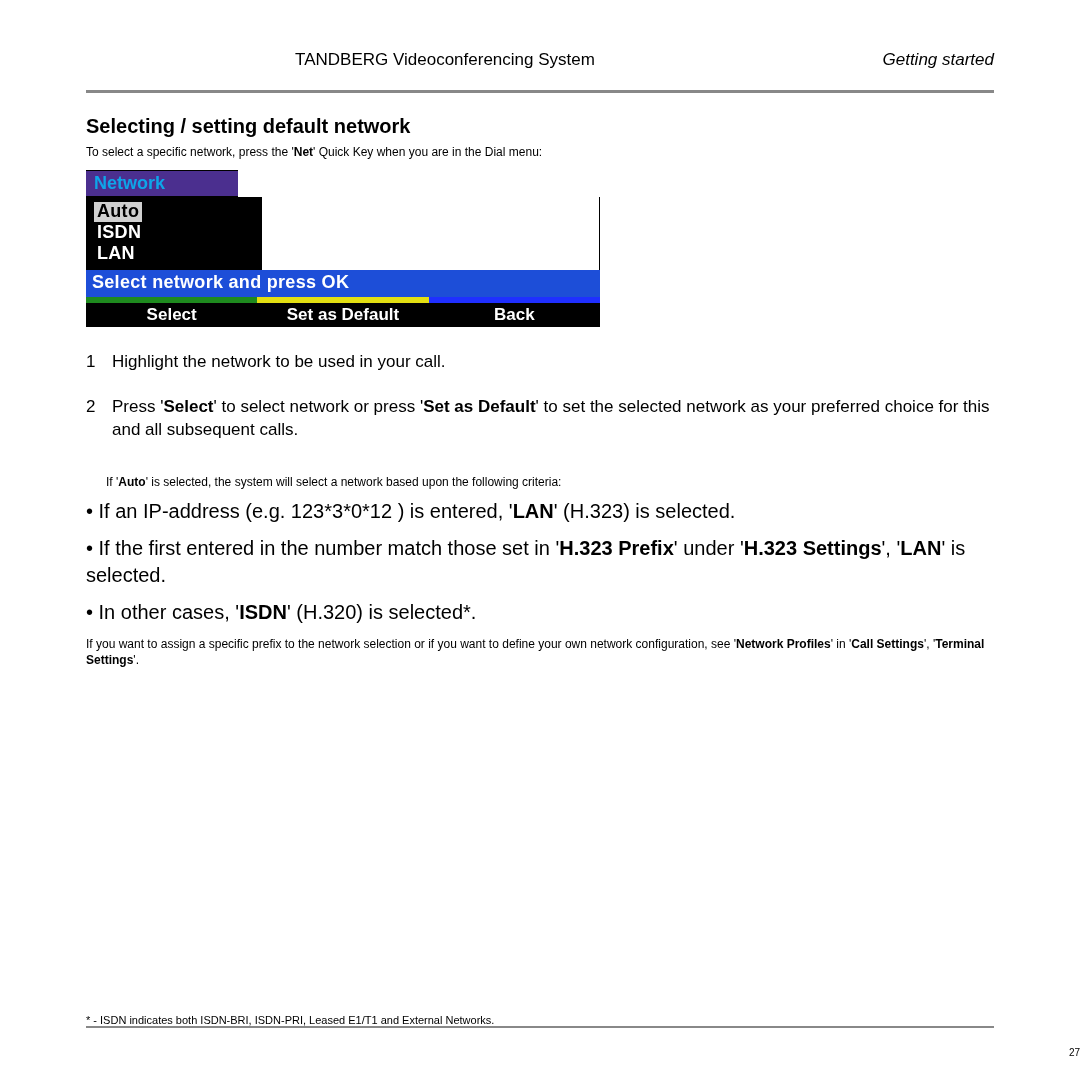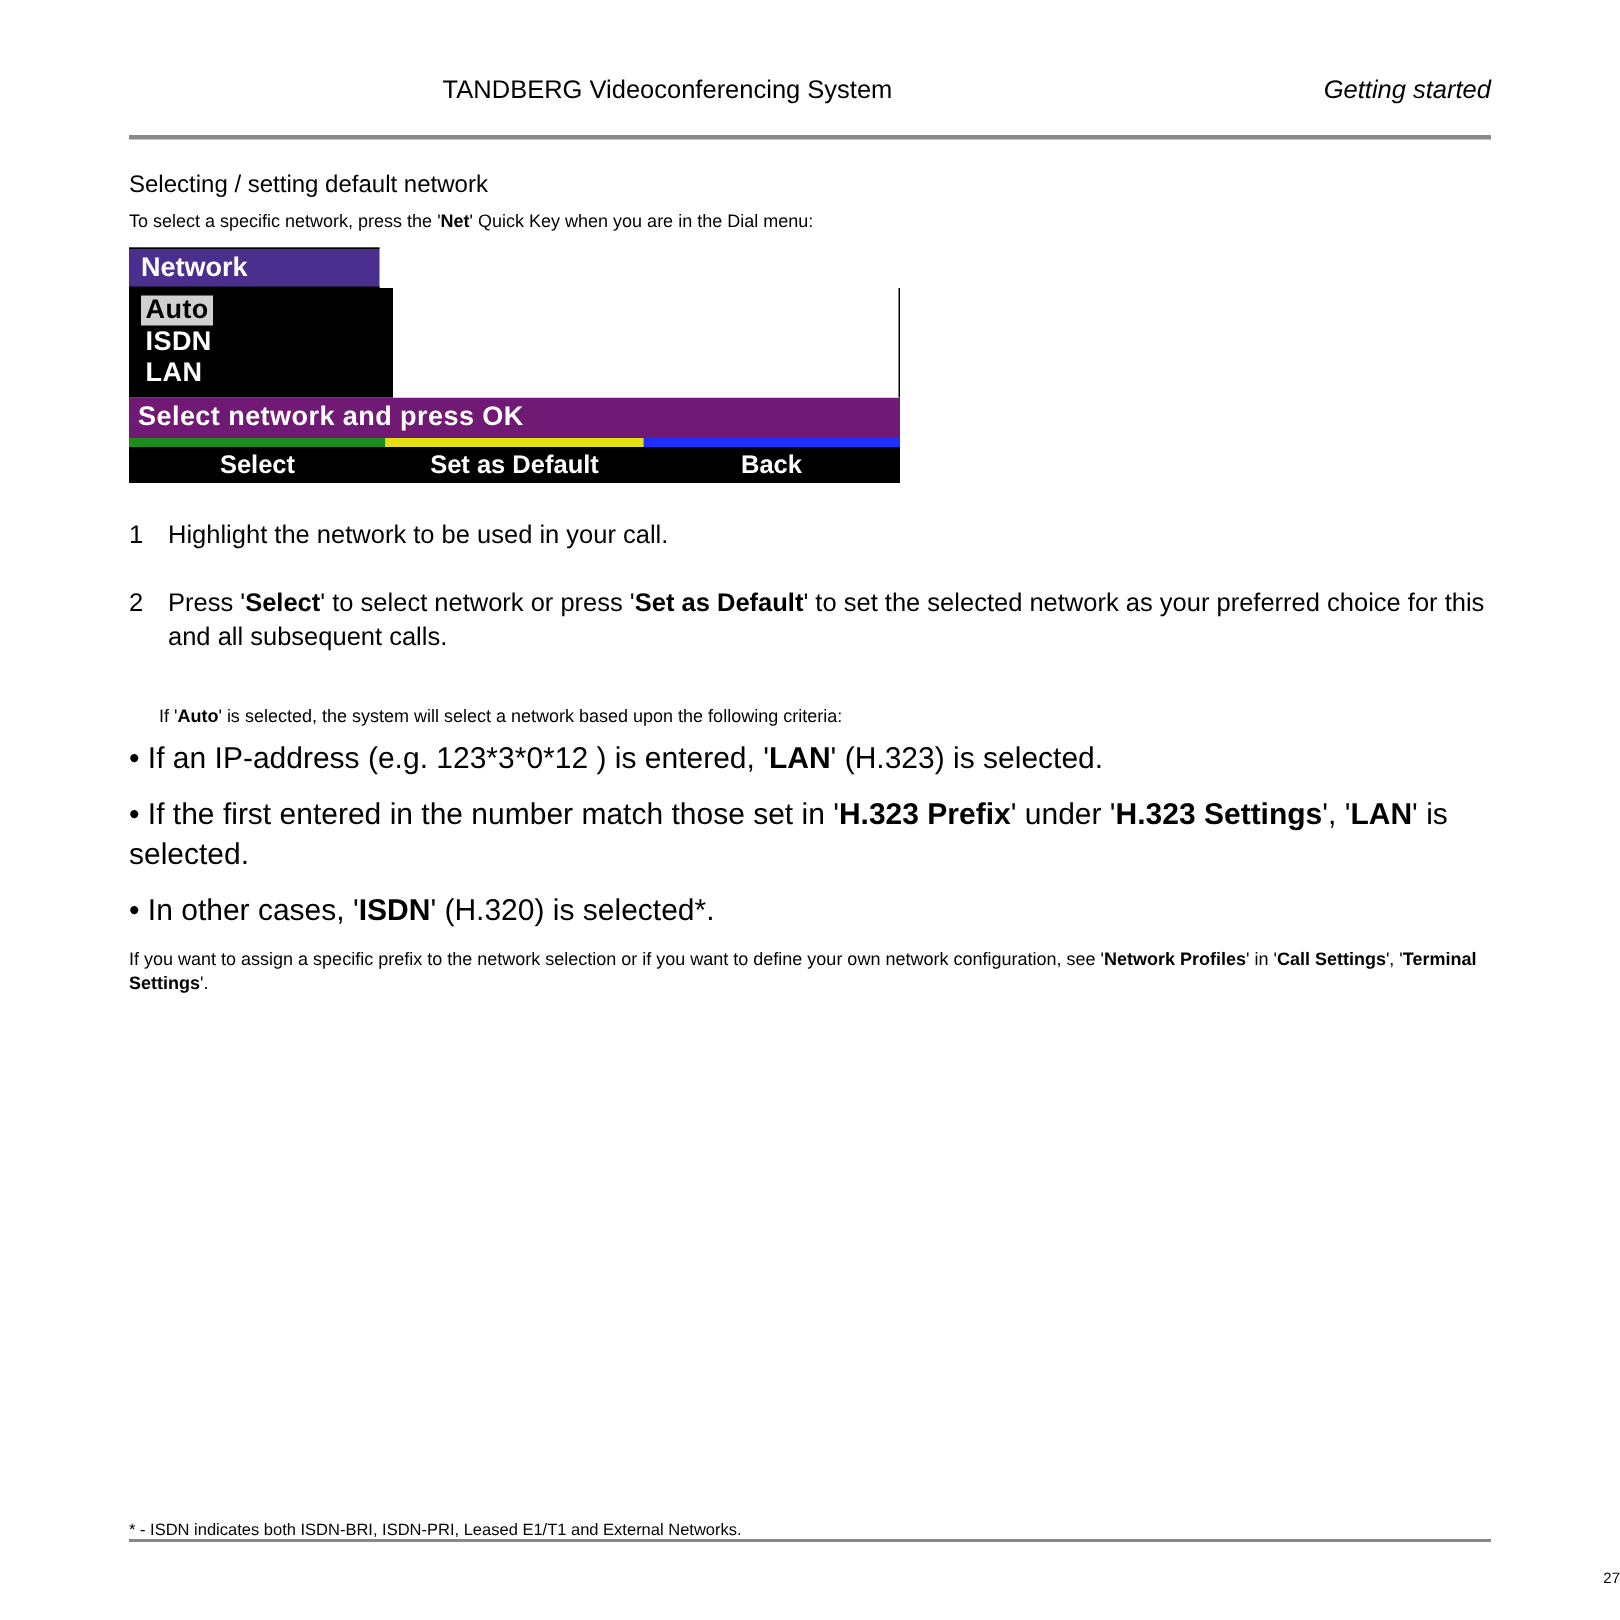--- a/index.html
+++ b/index.html
@@ -29,43 +29,43 @@
     width: 190px;
     text-align: right;
     font-style: italic;
   }
   .hr-line {
     border: none;
     border-top: 3px solid #888888;
     margin: 0 0 22px 0;
   }
   .section-heading {
-    font-size: 16px;
-    font-weight: normal;
+    font-size: 20px;
+    font-weight: bold;
     margin: 0 0 6px 0;
   }
   .body-text {
     font-size: 12px;
     line-height: 1.35;
     margin: 0 0 8px 0;
   }
   .screenshot {
     width: 514px;
     margin: 10px 0 24px 0;
   }
   .scr-title {
     background: #4b2f8f;
-    color: #ffffff;
+    color: #0ea5e9;
     font-family: "Arial", sans-serif;
     font-weight: bold;
     font-size: 18px;
     padding: 2px 8px;
     border-top: 1px solid #000;
     border-bottom: 1px solid #000;
-    width: 167px;
+    width: 152px;
     box-sizing: border-box;
   }
   .scr-list-wrap {
     display: flex;
   }
   .scr-list {
     background: #000000;
     color: #ffffff;
     font-weight: bold;
     font-size: 18px;
@@ -84,21 +84,21 @@
     display: inline-block;
     padding: 0 3px;
     margin: 0 0 0 2px;
     line-height: 1.1;
   }
   .scr-option.selected {
     background: #d0d0d0;
     color: #000000;
   }
   .scr-prompt {
-    background: #701a75;
+    background: #1d4ed8;
     color: #ffffff;
     font-weight: bold;
     font-size: 18px;
     padding: 2px 6px;
     height: 23px;
     font-family: "Arial Narrow", Arial, sans-serif;
     letter-spacing: 0.3px;
   }
   .scr-accent {
     display: flex;

